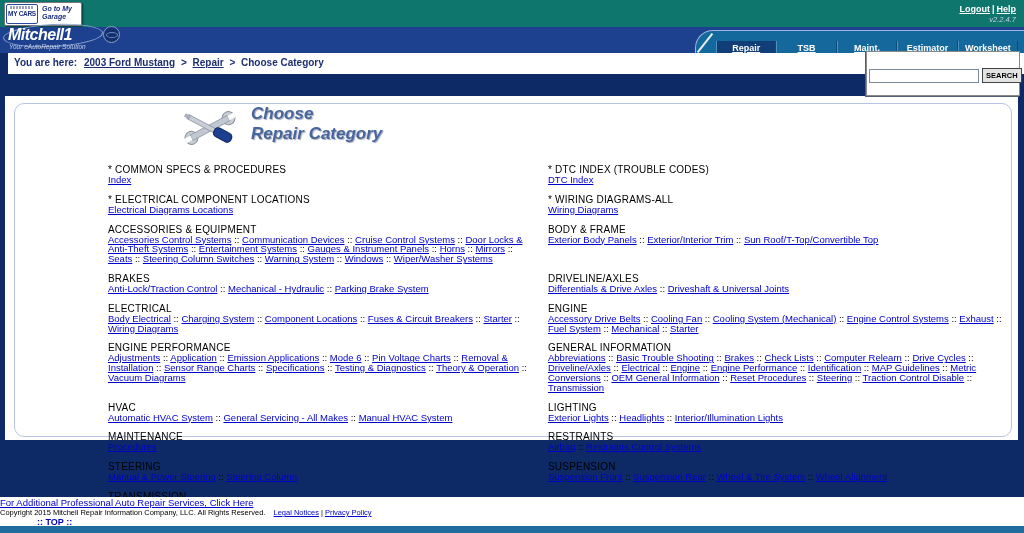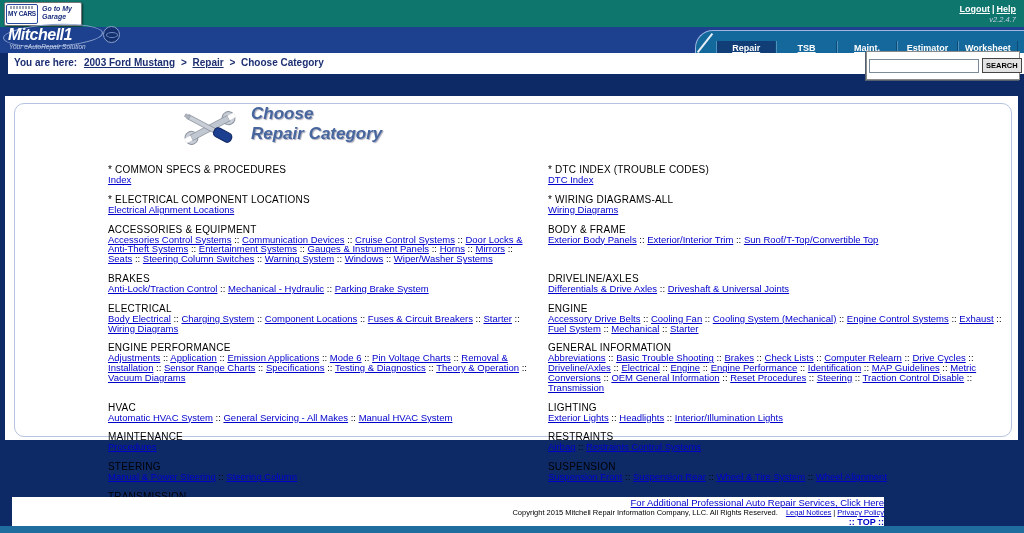--- a/index.html
+++ b/index.html
@@ -51,21 +51,21 @@
     color:#c2cde6; white-space:nowrap; }
 
   
   .breadcrumb-row { position:absolute; left:8px; top:53px; width:1024px; height:21px; background:#fff;
     font-size:10px; color:#1c2f72; line-height:20px; padding-left:6px; box-sizing:border-box; font-weight:bold; }
   .breadcrumb-row a { color:#1c2f72; text-decoration:underline; cursor:pointer; }
   .bc-sep { margin:0 3px; font-weight:bold; }
 
   
   .search-panel { position:absolute; left:866px; top:51px; width:148px; height:19px; background:#fff;
-    border:1px solid #8a8a8a; display:flex; align-items:center; padding:4px 2px; z-index:5;
+    border:1px solid #8a8a8a; display:flex; align-items:flex-end; padding:12px 2px; z-index:5;
     box-shadow:-1px 1px 0 #55606e; }
   .search-input { width:104px; height:12px; border:1px solid #7a8a99; font-size:9px; padding:0 2px;
     font-family:"Liberation Sans", sans-serif; }
   .search-button { margin-left:3px; height:15px; font-size:7.5px; font-weight:bold; color:#000;
     background:#e3e3e3; border:1px solid #444; padding:0 3px; cursor:pointer;
     font-family:"Liberation Sans", sans-serif; }
 
   
   .content { position:absolute; left:5px; top:96px; width:1013px; height:344px; background:#fff; }
   .frame { position:absolute; left:9px; right:6px; top:7px; bottom:3px;
@@ -77,22 +77,22 @@
   .cat-grid { position:absolute; left:103px; top:68px; width:906px; }
   .cat-row { display:flex; margin-bottom:9px; }
   .cat-cell { width:440px; box-sizing:border-box; padding-right:10px; }
   .cat-cell:nth-child(2) { width:466px; }
   .cat-head { font-size:10px; font-weight:normal; color:#000; line-height:11px; letter-spacing:0.2px; }
   .cat-links { font-size:9.5px; line-height:9.8px; color:#000; }
   .cat-links a { color:#0000cc; text-decoration:underline; cursor:pointer; }
   .sep { color:#000; }
 
   
-  .footer-white { position:absolute; left:0; top:497px; width:872px; height:29px; background:#fff;
-    text-align:right;margin-left:12px; }
+  .footer-white { position:absolute; left:0; top:497px; width:1024px; height:29px; background:#fff;
+    text-align:left; }
   .f-link { font-size:9.5px; line-height:10px; margin-top:1px; }
   .f-link a { color:#0000cc; text-decoration:underline; cursor:pointer; }
   .f-copy { font-size:7.5px; color:#000; line-height:9px; }
   .f-copy a { color:#0000cc; text-decoration:underline; cursor:pointer; }
   .f-copy .legal { margin-left:6px; }
   .f-copy .pipe { margin:0 2px; color:#000; }
   .f-top { font-size:9px; font-weight:bold; line-height:10px;padding-left:37px; }
   .f-top a { color:#0000cc; text-decoration:underline; cursor:pointer; }
   .footer-strip { position:absolute; left:0; top:526px; width:1024px; height:7px; background:#1f6d9e; }
 </style>
@@ -175,21 +175,21 @@
           <div class="cat-links"><a>Index</a></div>
         </div>
         <div class="cat-cell">
           <div class="cat-head">* DTC INDEX (TROUBLE CODES)</div>
           <div class="cat-links"><a>DTC Index</a></div>
         </div>
       </div>
       <div class="cat-row">
         <div class="cat-cell">
           <div class="cat-head">* ELECTRICAL COMPONENT LOCATIONS</div>
-          <div class="cat-links"><a>Electrical Alignment Locations</a></div>
+          <div class="cat-links"><a>Electrical Diagrams Locations</a></div>
         </div>
         <div class="cat-cell">
           <div class="cat-head">* WIRING DIAGRAMS-ALL</div>
           <div class="cat-links"><a>Wiring Diagrams</a></div>
         </div>
       </div>
       <div class="cat-row">
         <div class="cat-cell">
           <div class="cat-head">ACCESSORIES &amp; EQUIPMENT</div>
           <div class="cat-links"><a>Accessories Control Systems</a><span class="sep"> :: </span><a>Communication Devices</a><span class="sep"> :: </span><a>Cruise Control Systems</a><span class="sep"> :: </span><a>Door Locks &amp; Anti-Theft Systems</a><span class="sep"> :: </span><a>Entertainment Systems</a><span class="sep"> :: </span><a>Gauges &amp; Instrument Panels</a><span class="sep"> :: </span><a>Horns</a><span class="sep"> :: </span><a>Mirrors</a><span class="sep"> :: </span><a>Seats</a><span class="sep"> :: </span><a>Steering Column Switches</a><span class="sep"> :: </span><a>Warning System</a><span class="sep"> :: </span><a>Windows</a><span class="sep"> :: </span><a>Wiper/Washer Systems</a></div>

